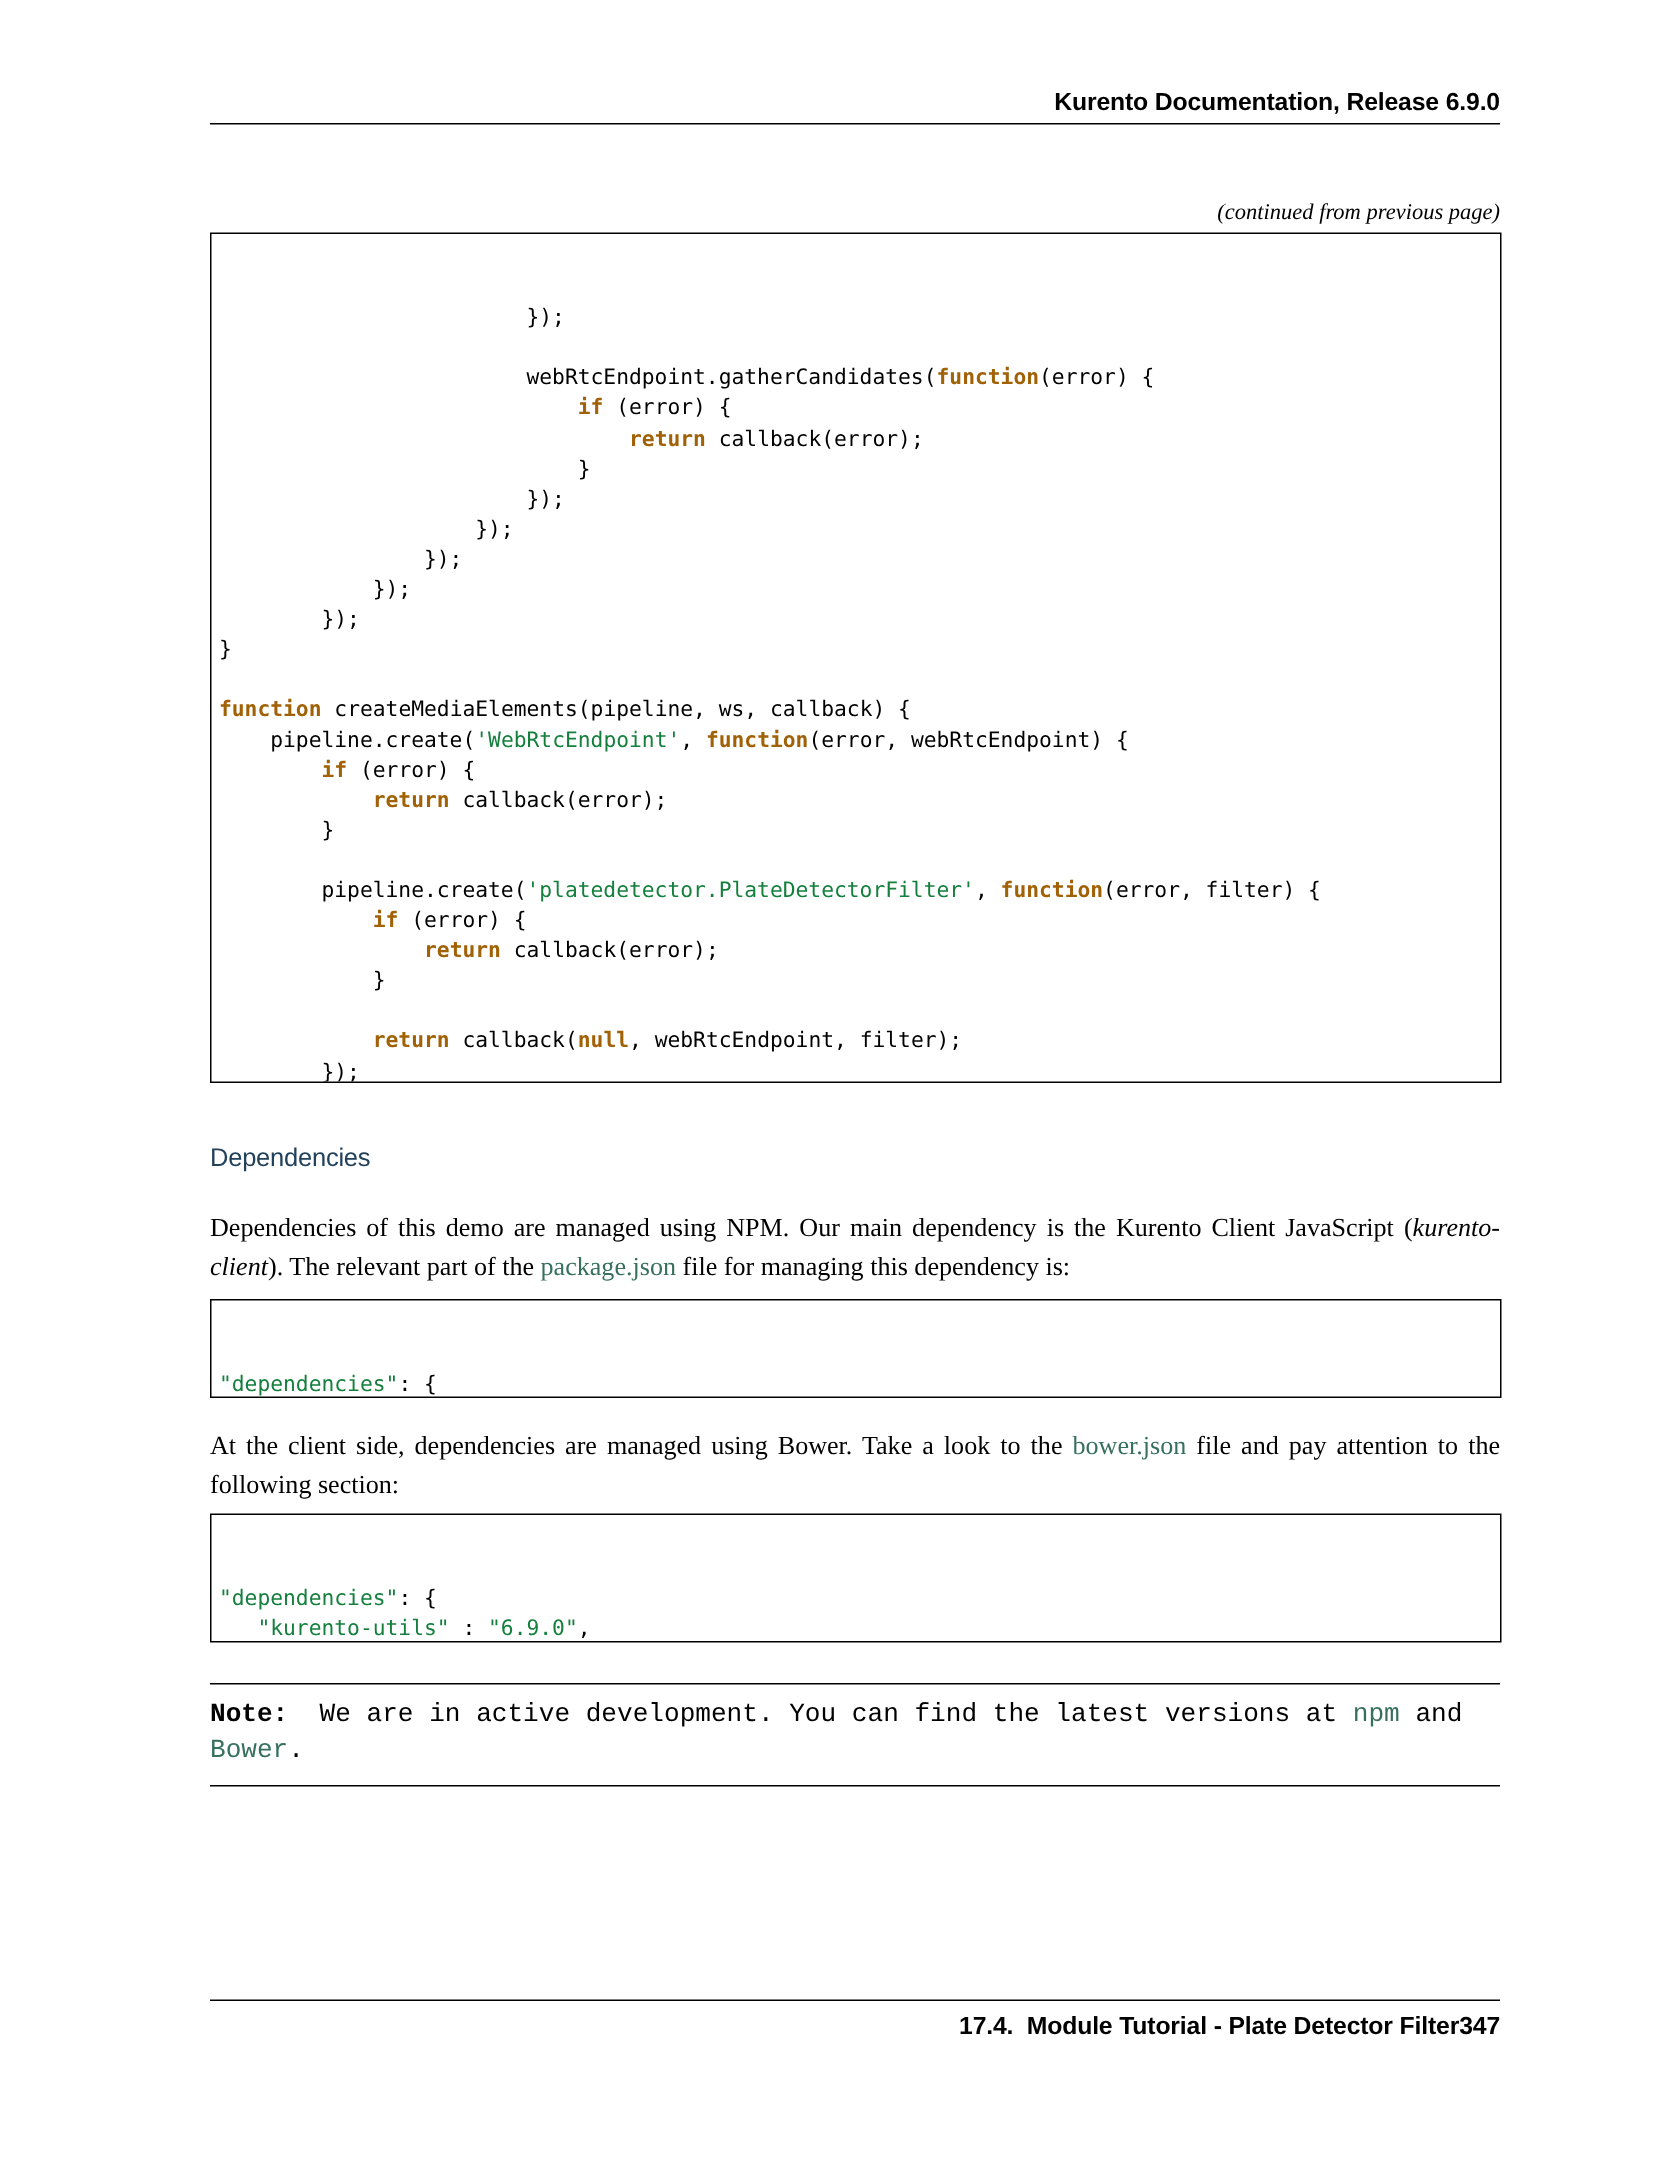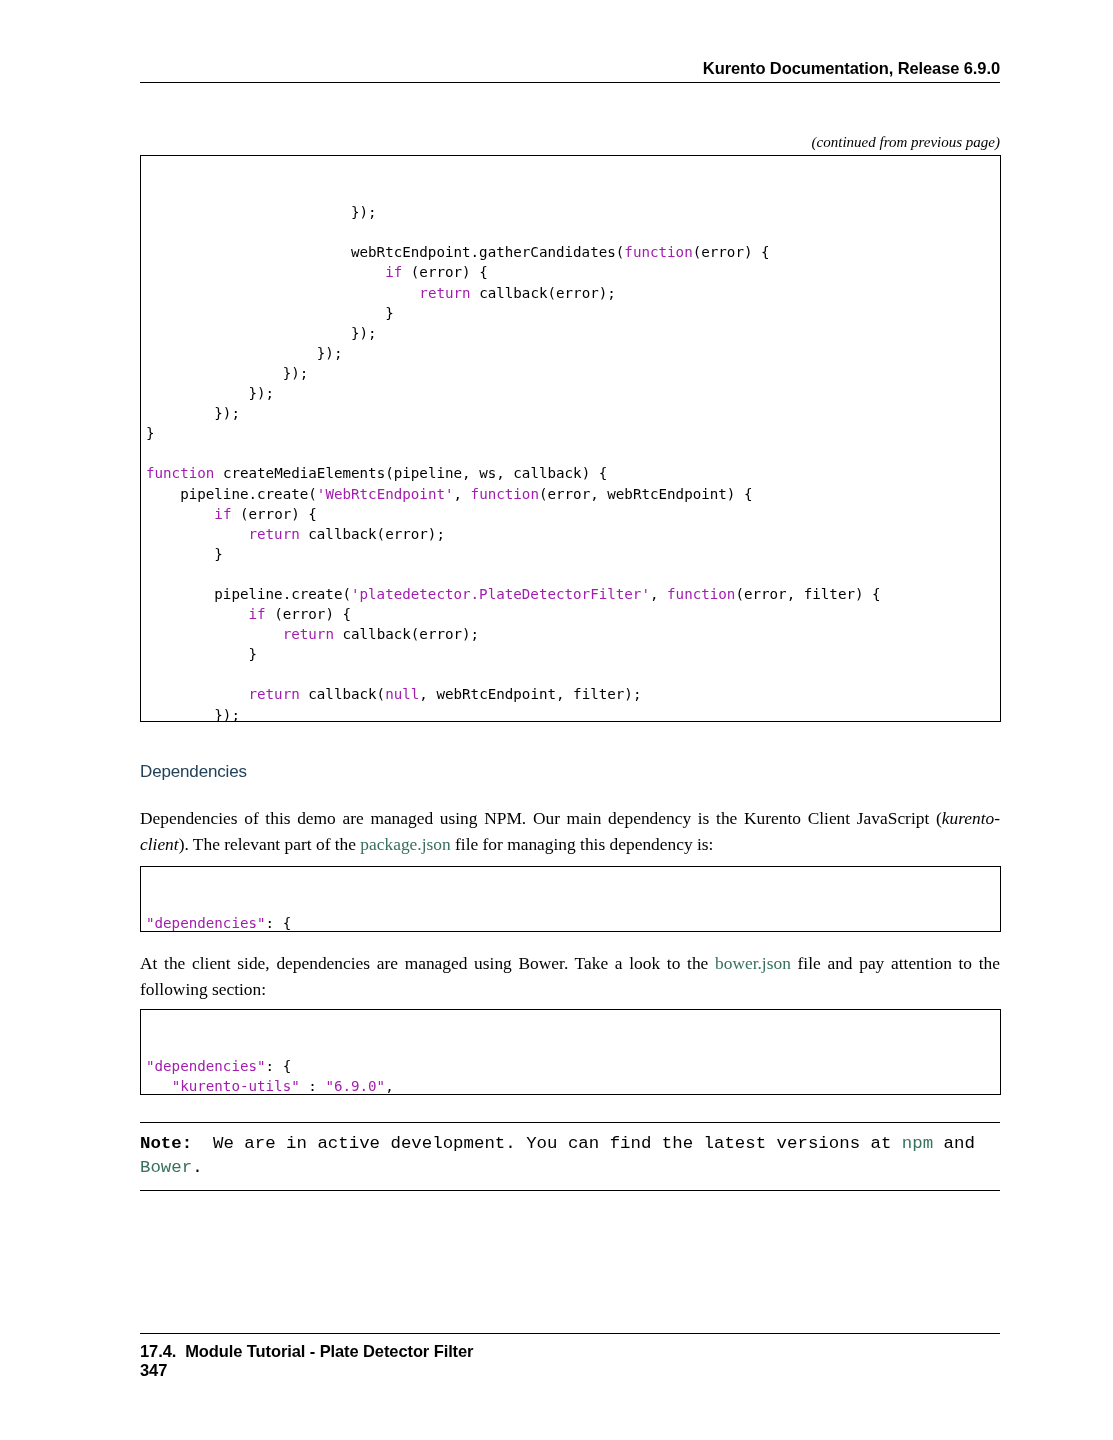--- a/index.html
+++ b/index.html
@@ -96,22 +96,22 @@
     border-bottom-color: #000;
   }
   #code-deps-bower {
     left: 128px;
     top: 1009px;
     width: 861px;
     height: 86px;
   }
 
   
-  .k  { color: #a21caf; font-weight: normal; }   
-  .s  { color: #a21caf; }                       
+  .k  { color: #a16207; font-weight: bold; }   
+  .s  { color: #15803d; }                       
   .p  { color: #000000; }                       
 
   
   .section-heading {
     position: absolute;
     left: 128px;
     top: 762px;
     font-family: "Liberation Sans", sans-serif;
     font-weight: normal;
     font-size: 17px;
@@ -167,21 +167,20 @@
   .footer-row {
     display: flex;
     justify-content: flex-end;
     align-items: baseline;
     margin-top: 8px;
     font-family: "Liberation Sans", sans-serif;
     font-weight: bold;
     font-size: 16.5px;
     letter-spacing: -0.1px;
     color: #000;
-    flex-direction: column;
   }
   .footer-left  { white-space: pre; }
   .footer-right { }
 </style>
 </head>
 <body>
 
 <div class="page">
 
   <div class="header">

